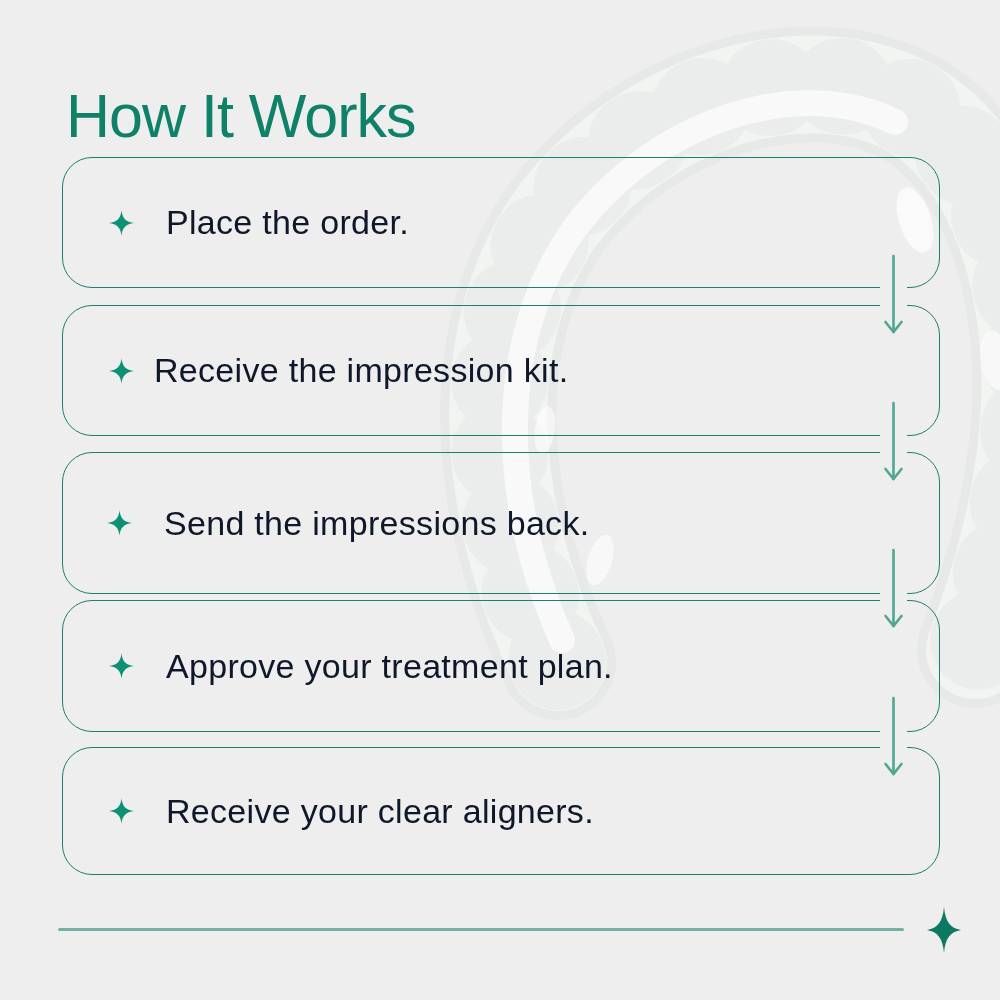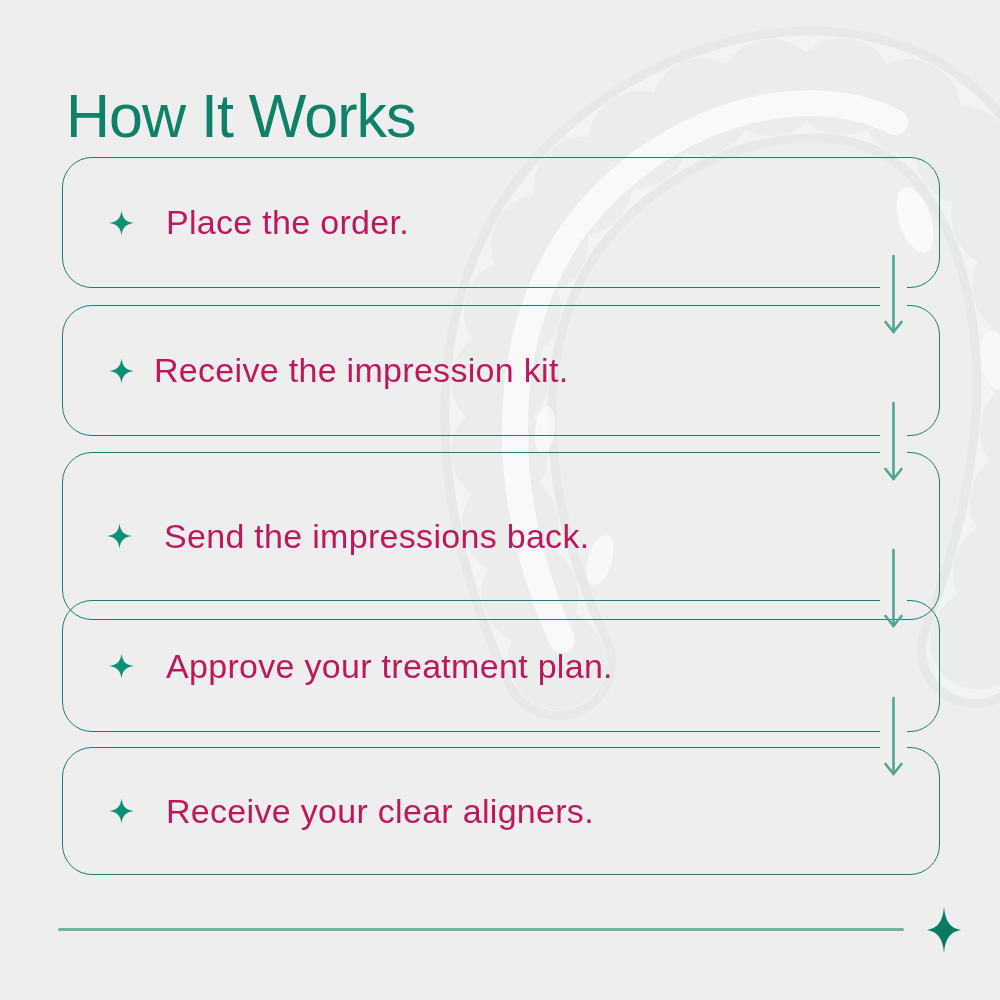--- a/index.html
+++ b/index.html
@@ -22,26 +22,26 @@
 
   
   .step-box{
     position:absolute;left:62px;width:878px;box-sizing:border-box;
     border:1.6px solid #1b8070;border-radius:30px;
     display:flex;align-items:center;gap:32px;
     padding-left:46px;z-index:2;background:transparent;
   }
   .step-box.b1{top:157px;height:131px;}
   .step-box.b2{top:305px;height:131px;gap:20px;}
-  .step-box.b3{top:452px;height:168px;padding-left:44px;}
+  .step-box.b3{top:452px;height:142px;padding-left:44px;}
   .step-box.b4{top:600px;height:132px;}
   .step-box.b5{top:747px;height:128px;}
 
   .step-label{
-    font-size:34px;color:#be185d;letter-spacing:.3px;font-weight:500;
+    font-size:34px;color:#0f172a;letter-spacing:.3px;font-weight:500;
   }
   .sparkle{width:25px;height:34px;flex:0 0 auto;}
 
   
   .halo{
     position:absolute;left:880px;width:27px;background:#edeeed;z-index:3;
   }
   .halo.h1{top:278px;height:34px;}
   .halo.h2{top:426px;height:33px;}
   .halo.h3{top:574px;height:33px;}

